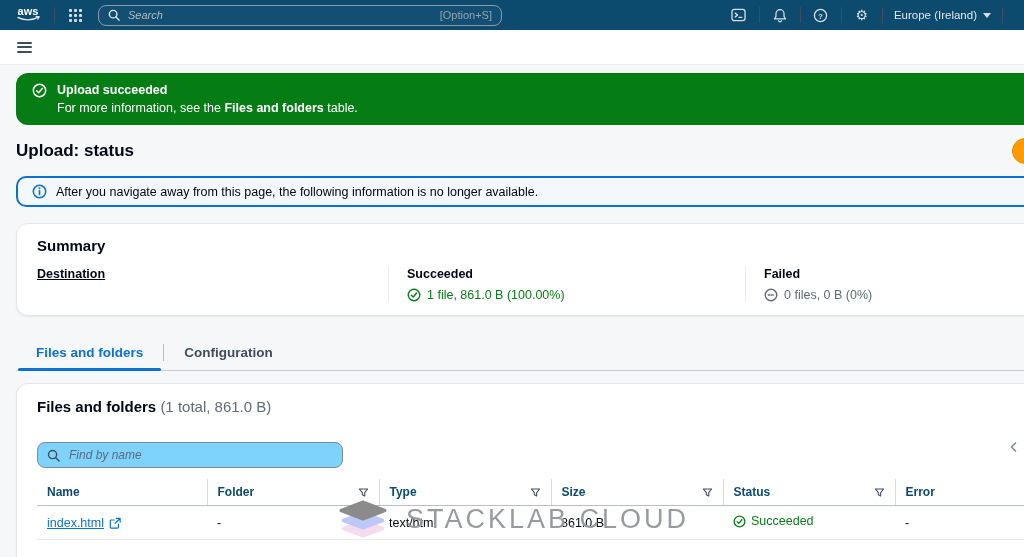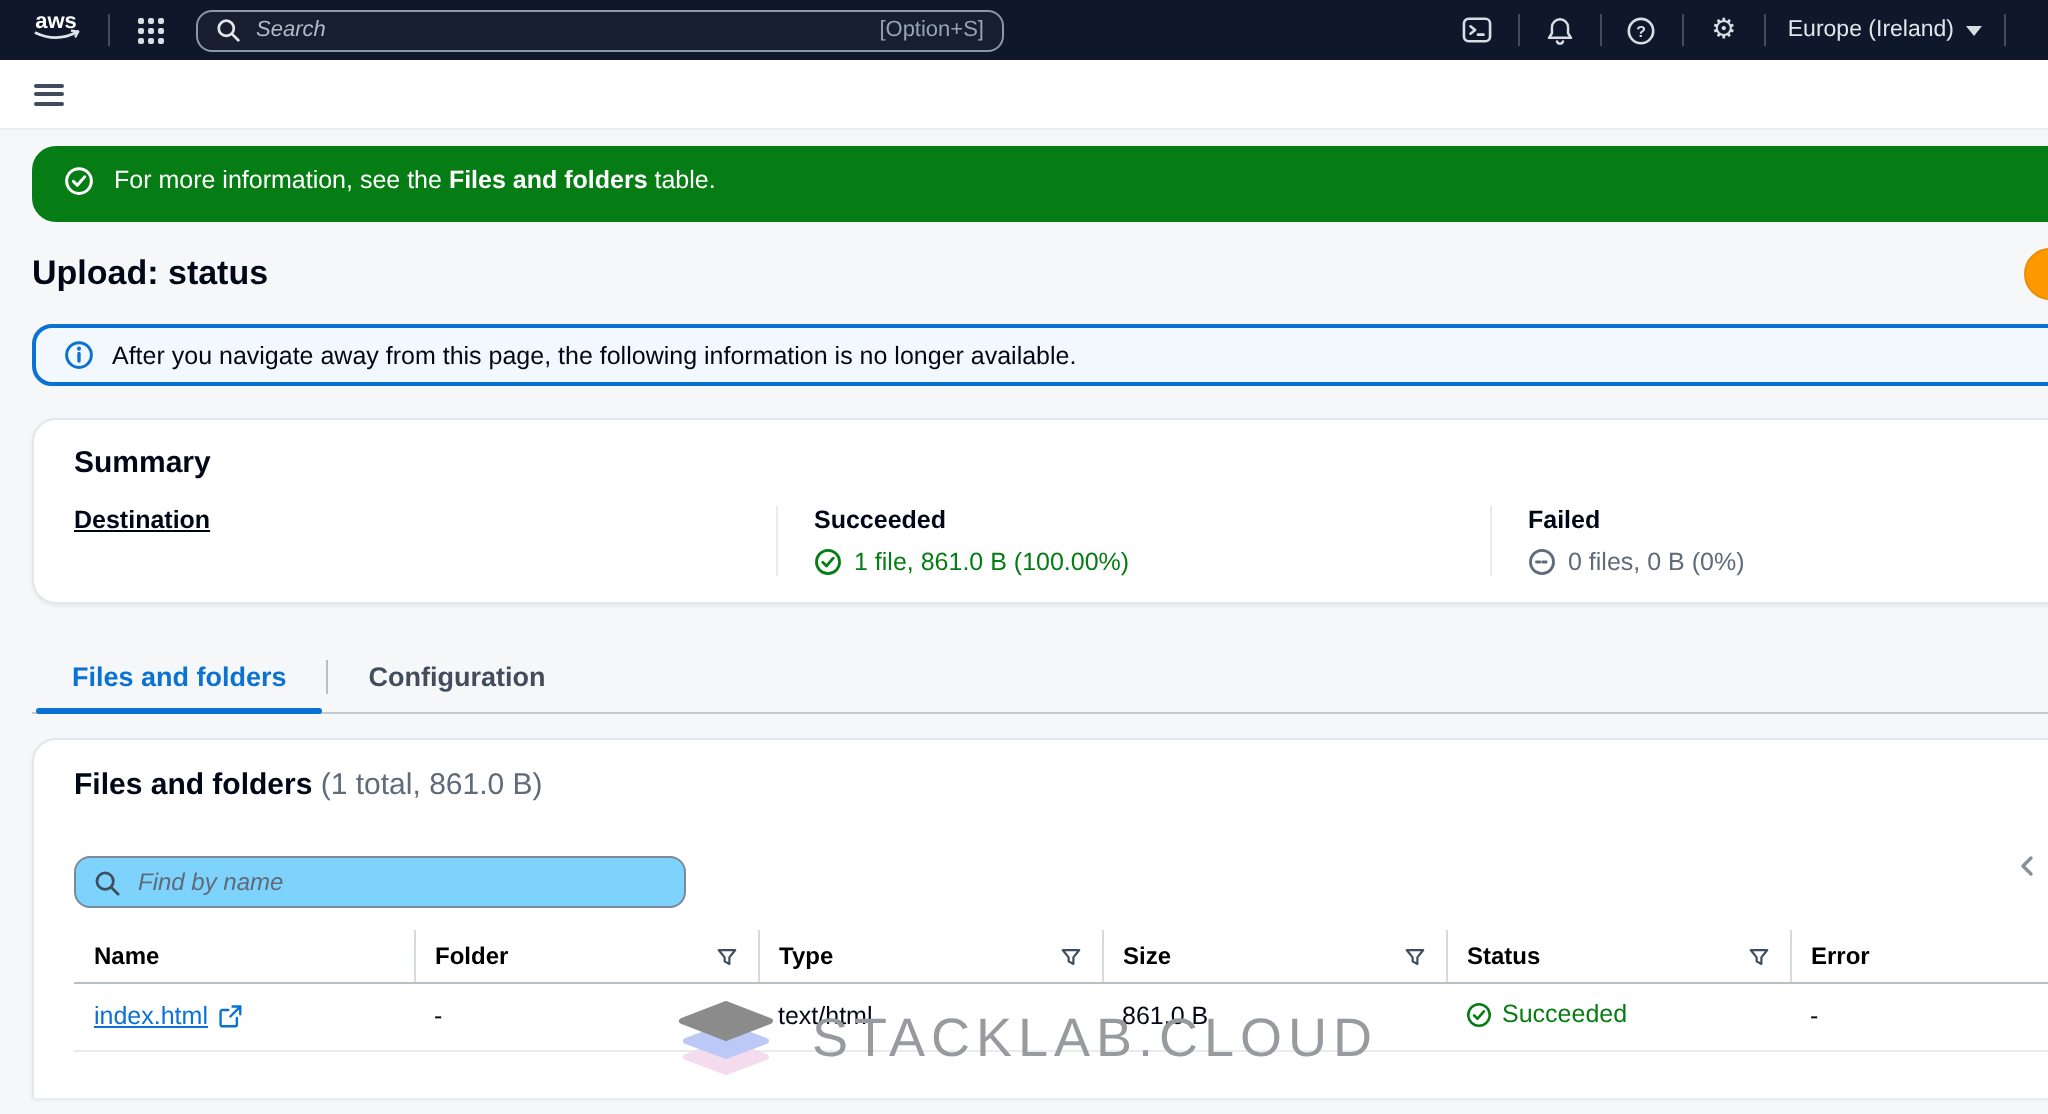--- a/index.html
+++ b/index.html
@@ -5,21 +5,21 @@
   * { box-sizing: border-box; }
   html,body { margin:0; padding:0; }
   body {
     width:1024px; height:557px; overflow:hidden; position:relative;
     font-family:"Liberation Sans", sans-serif;
     background:#f6f7f8; color:#000716;
   }
 
   
   .topnav {
-    height:30px; background:#0f172a; display:flex; align-items:center;
+    height:30px; background:#0c4a6e; display:flex; align-items:center;
     padding:0 10px 0 14px; color:#d1d5db;
   }
   .nav-div { width:1px; height:16px; background:#414d5c; margin:0 11px; flex:none; }
   .aws-logo { flex:none; display:block; }
   .grid-icon { display:grid; grid-template-columns:repeat(3,3px); grid-gap:2px; flex:none; }
   .grid-icon i { width:3px; height:3px; background:#d8dee4; border-radius:1px; }
   .search-box {
     margin-left:14px; width:404px; height:21px; border:1px solid #8d99a8;
     border-radius:8px; display:flex; align-items:center; padding:0 9px; gap:6px;
     background:rgba(255,255,255,0.03);
@@ -98,21 +98,21 @@
   .find-box input {
     flex:1; border:none; outline:none; font-style:italic; font-size:12px;
     color:#5f6b7a; font-family:"Liberation Sans",sans-serif; background:transparent;
   }
   .find-box input::placeholder { color:#5f6b7a; font-style:italic; }
   .pagination { margin-left:auto; padding-right:44px; display:flex; align-items:center; color:#879196; }
   .page-chevron { cursor:pointer; display:flex; }
 
   table.files { width:100%; border-collapse:collapse; margin-top:11px; }
   table.files th {
-    text-align:left; font-size:12px; font-weight:bold; color:#000000;
+    text-align:left; font-size:12px; font-weight:bold; color:#0c4a6e;
     padding:6px 10px; border-bottom:1px solid #b6bec9;
   }
   table.files th .th-inner { display:flex; align-items:center; justify-content:space-between; gap:6px; }
   table.files th + th { border-left:1px solid #d5dbe0; }
   table.files td { font-size:12.5px; padding:8px 10px; border-bottom:1px solid #e9ebed; }
   .cell-link { color:#0972d3; text-decoration:underline; display:inline-flex; align-items:center; gap:5px; }
   .status-ok { color:#067d14; display:inline-flex; align-items:center; gap:5px; }
   .filter-funnel { flex:none; }
 
   
@@ -199,20 +199,21 @@
 <main class="content">
 
   <div class="flashbar">
     <span class="flash-icon">
       <svg width="15" height="15" viewBox="0 0 16 16">
         <circle cx="8" cy="8" r="6.6" fill="none" stroke="#ffffff" stroke-width="1.6"></circle>
         <path d="M5 8.2 L7.1 10.3 L11 5.8" fill="none" stroke="#ffffff" stroke-width="1.6" stroke-linecap="round" stroke-linejoin="round"></path>
       </svg>
     </span>
     <div>
+      <div class="flash-title">Upload succeeded</div>
       <div class="flash-text"><span>For more information, see the </span><b>Files and folders</b><span> table.</span></div>
     </div>
   </div>
 
   <div class="page-header">
     <h1>Upload: status</h1>
     <button class="close-btn">Close</button>
   </div>
 
   <div class="alert-info">

